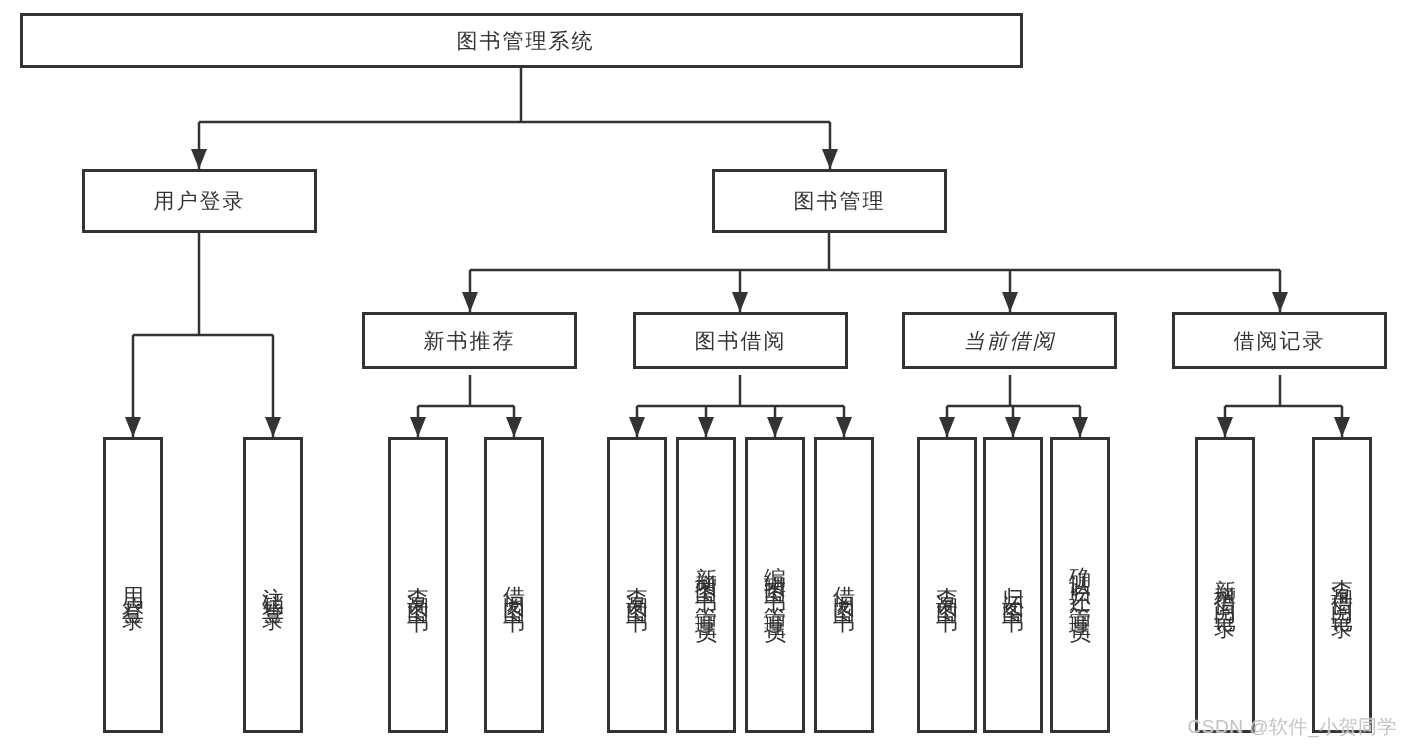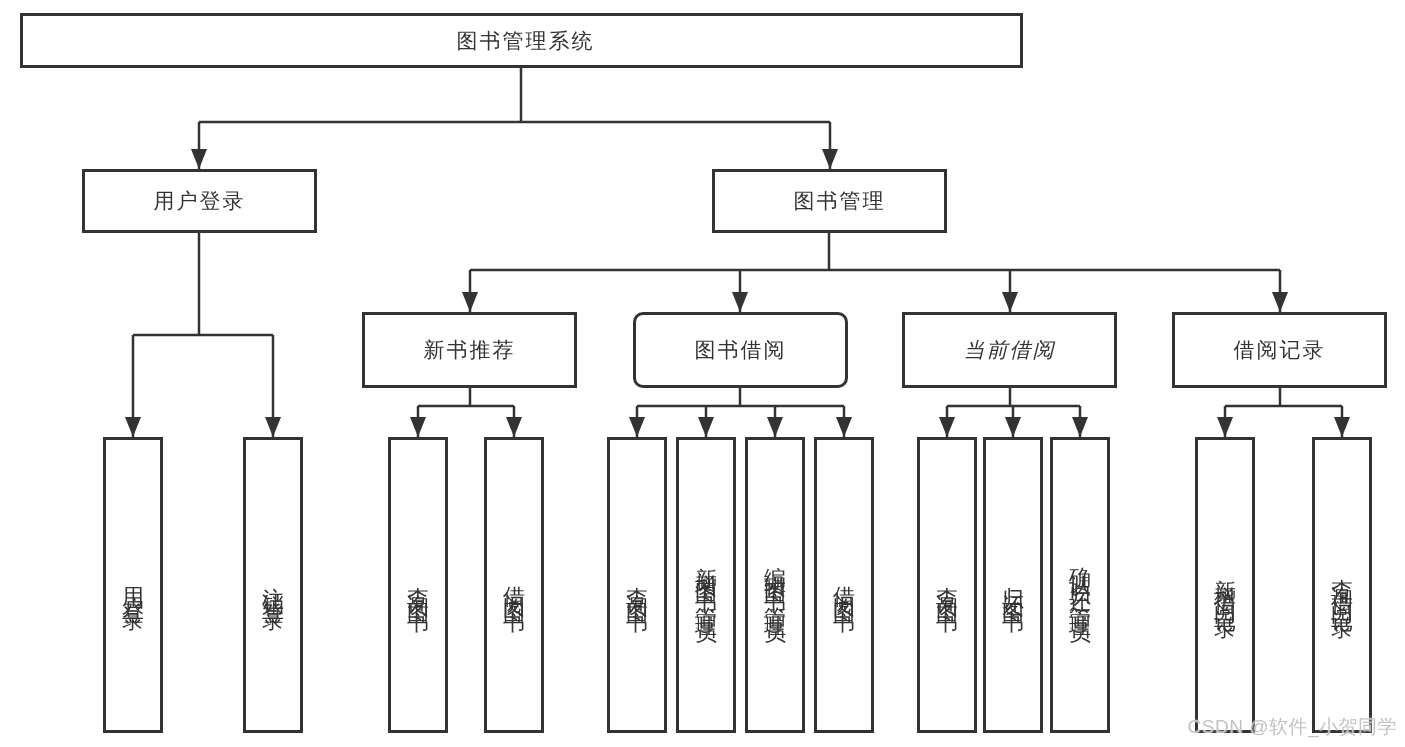--- a/index.html
+++ b/index.html
@@ -41,23 +41,23 @@
   .vnode {
     writing-mode: vertical-rl;
     text-orientation: mixed;
     font-size: 22px;
     letter-spacing: 8px;
     line-height: 1;
   }
   .root-node   { left: 20px;  top: 13px;  width: 1003px; height: 55px; padding-left: 8px; }
   .l2-a        { left: 82px;  top: 169px; width: 235px;  height: 64px; }
   .l2-b        { left: 712px; top: 169px; width: 235px;  height: 64px; padding-left: 20px; }
-  .l3          { top: 312px; width: 215px; height: 76px; }
+  .l3          { top: 312px; width: 215px; height: 57px; }
   .l3-0 { left: 362px; }
-  .l3-1 { left: 633px; border-radius: 10px; }
+  .l3-1 { left: 633px; }
   .l3-2 { left: 902px; font-style: italic; }
   .l3-3 { left: 1172px; }
   .leaf { top: 437px; width: 60px; height: 296px; }
   .leaf-0  { left: 103px; }
   .leaf-1  { left: 243px; }
   .leaf-2  { left: 388px; }
   .leaf-3  { left: 484px; }
   .leaf-4  { left: 607px; }
   .leaf-5  { left: 676px; }
   .leaf-6  { left: 745px; }

